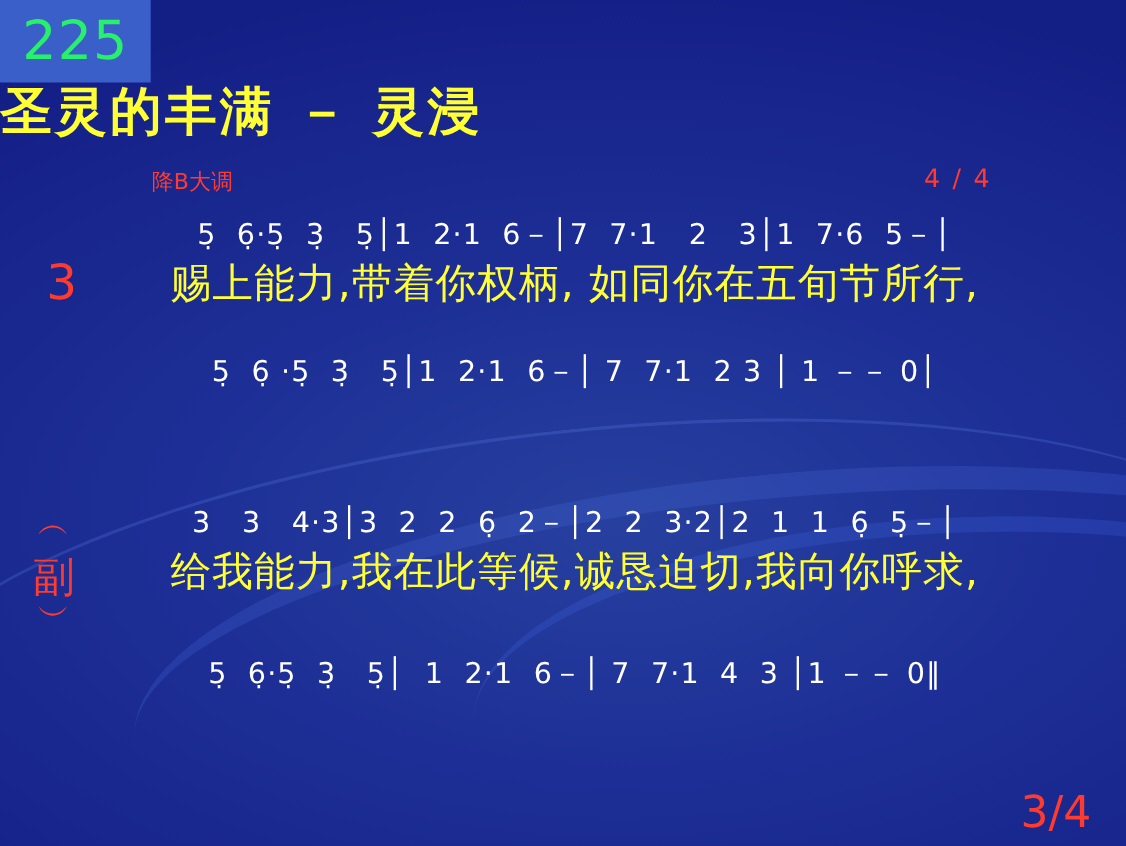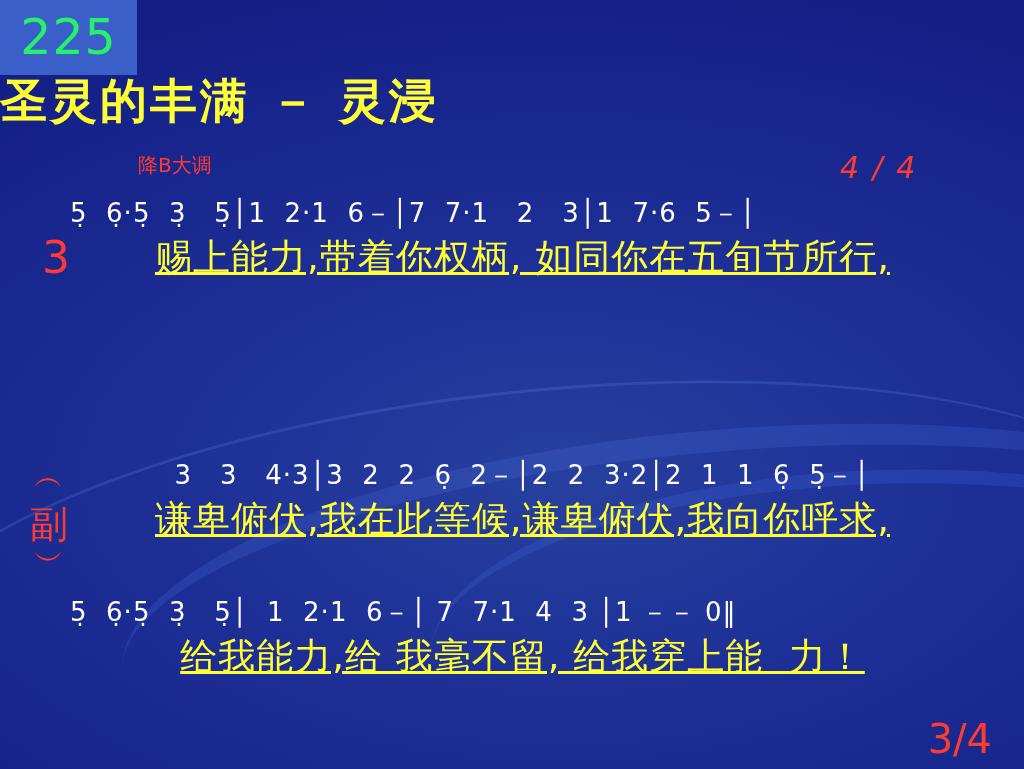--- a/index.html
+++ b/index.html
@@ -94,23 +94,22 @@
     left: 138px;
     top: 152px;
     color: #ff3b30;
     font-size: 20px;
   }
   .time-sig {
     position: absolute;
     left: 840px;
     top: 150px;
     color: #ff3b30;
-    font-size: 30px;
+    font-size: 23px;
     letter-spacing: 2px;
-    font-style: italic;
   }
 
   .marker-3 {
     position: absolute;
     left: 42px;
     top: 236px;
     color: #ff3b30;
     font-size: 44px;
     line-height: 1;
   }
@@ -144,32 +143,31 @@
   .stanza {
     position: absolute;
     left: 70px;
     width: 905px;
   }
   .notes {
     color: #ffffff;
     font-size: 26px;
     letter-spacing: 1px;
     white-space: pre;
-    text-align: left;
+    text-align: center;
     font-family: "DejaVu Sans", "Liberation Sans", sans-serif;
   }
   .lyrics {
     color: #ffff33;
     font-size: 37px;
     letter-spacing: 1px;
     white-space: pre;
     text-align: center;
     margin-top: 2px;
     font-family: "DejaVu Sans", "Liberation Sans", sans-serif;
-    text-decoration: underline;
   }
   .s1 { top: 196px; }
   .s2 { top: 320px; }
   .s3 { top: 458px; }
   .s4 { top: 595px; }
   .s3 .notes, .s3 .lyrics { text-align: center; }
 </style>
 </head>
 <body>
 
@@ -192,27 +190,27 @@
   <div class="paren-top">︵</div>
   <div class="marker-fu">副</div>
   <div class="paren-bot">︶</div>
 
   <div class="stanza s1">
     <div class="notes">5̣  6̣·5̣  3̣   5̣│1  2·1  6－│7  7·1   2   3│1  7·6  5－│</div>
     <div class="lyrics">赐上能力,带着你权柄, 如同你在五旬节所行,</div>
   </div>
 
   <div class="stanza s2">
+    <div class="notes">5̣  6̣ ·5̣  3̣   5̣│1  2·1  6－│ 7  7·1  2 3 │ 1 －－ 0│</div>
   </div>
 
   <div class="stanza s3">
     <div class="notes">3   3   4·3│3  2  2  6̣  2－│2  2  3·2│2  1  1  6̣  5̣－│</div>
-    <div class="lyrics">谦卑俯伏,我在此等候,谦卑俯伏,我向你呼求,</div>
+    <div class="lyrics">给我能力,我在此等候,诚恳迫切,我向你呼求,</div>
   </div>
 
   <div class="stanza s4">
     <div class="notes">5̣  6̣·5̣  3̣   5̣│  1  2·1  6－│ 7  7·1  4  3 │1 －－ 0‖</div>
-    <div class="lyrics">给我能力,给 我毫不留, 给我穿上能  力！</div>
   </div>
 
   <div class="page-num">3/4</div>
 
 </div>
 
 </body></html>

